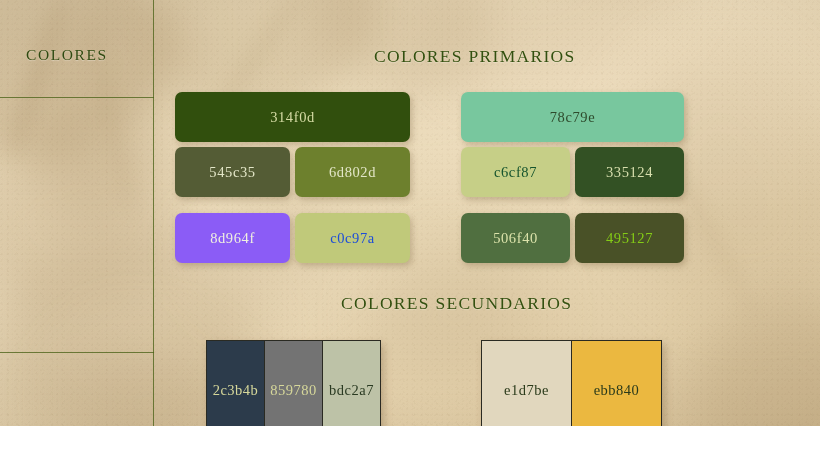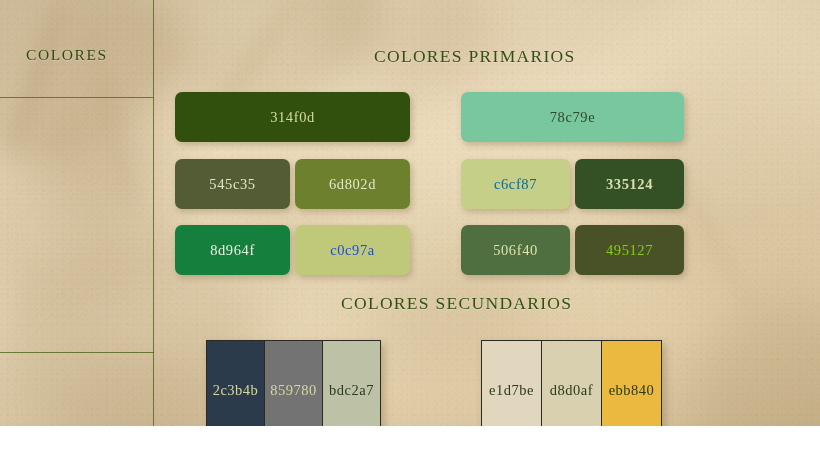--- a/index.html
+++ b/index.html
@@ -122,21 +122,21 @@
     border-radius:7px;
     display:flex;
     align-items:center;
     justify-content:center;
     box-shadow:2px 3px 6px rgba(110,85,50,.30);
     font-family:"Liberation Serif", serif;
     font-size:14.5px;
     letter-spacing:.6px;
     position:relative;
   }
-  .swatch.wide   { height:50px; margin-bottom:17px; }
+  .swatch.wide   { height:50px; margin-bottom:5px; }
   .swatch.half   { height:50px; }
   .swatch-row { display:flex; gap:5px; margin-bottom:16px; }
   .swatch-row > .swatch { flex:1 1 0; }
 
   
   .sec-panel {
     position:absolute;
     display:flex;
     height:101px;
     border:1px solid #2a2a22;
@@ -207,38 +207,38 @@
     </div>
     <div class="swatch-row">
       <div class="swatch half" style="background-color: rgb(84, 92, 53); color: rgb(227, 230, 200);">
         <span>545c35</span>
       </div>
       <div class="swatch half" style="background-color: rgb(109, 128, 45); color: rgb(227, 230, 200);">
         <span>6d802d</span>
       </div>
     </div>
     <div class="swatch-row">
-      <div class="swatch half" style="background-color: #15803d; color: rgb(240, 240, 224);">
+      <div class="swatch half" style="background-color: #8b5cf6; color: rgb(240, 240, 224);">
         <span>8d964f</span>
       </div>
       <div class="swatch half" style="background-color: rgb(192, 201, 122); color: #1d4ed8;">
         <span>c0c97a</span>
       </div>
     </div>
   </div>
 
   <div class="swatch-group" id="primary-right">
     <div class="swatch wide" style="background-color: rgb(120, 199, 158); color: rgb(46, 74, 44);">
       <span>78c79e</span>
     </div>
     <div class="swatch-row">
-      <div class="swatch half" style="background-color: rgb(198, 207, 135); color: #0369a1;">
+      <div class="swatch half" style="background-color: rgb(198, 207, 135); color: #14532d;">
         <span>c6cf87</span>
       </div>
-      <div class="swatch half" style="background-color: rgb(51, 81, 36); color: rgb(216, 223, 174); font-weight: bold;">
+      <div class="swatch half" style="background-color: rgb(51, 81, 36); color: rgb(216, 223, 174);">
         <span>335124</span>
       </div>
     </div>
     <div class="swatch-row">
       <div class="swatch half" style="background-color: rgb(80, 111, 64); color: rgb(220, 227, 171);">
         <span>506f40</span>
       </div>
       <div class="swatch half" style="background-color: rgb(73, 81, 39); color: #84cc16;">
         <span>495127</span>
       </div>
@@ -254,21 +254,18 @@
     </div>
     <div class="sec-swatch" style="background-color: rgb(189, 194, 167); color: rgb(42, 58, 34);">
       <span>bdc2a7</span>
     </div>
   </div>
 
   <div class="sec-panel" id="secondary-right">
     <div class="sec-swatch" style="background-color: rgb(225, 215, 190); color: rgb(42, 58, 26);">
       <span>e1d7be</span>
     </div>
-    <div class="sec-swatch" style="background-color: rgb(216, 208, 175); color: rgb(42, 58, 26);">
-      <span>d8d0af</span>
-    </div>
     <div class="sec-swatch" style="background-color: rgb(235, 184, 64); color: rgb(42, 58, 26);">
       <span>ebb840</span>
     </div>
   </div>
 
 </div>
 
 </body></html>

